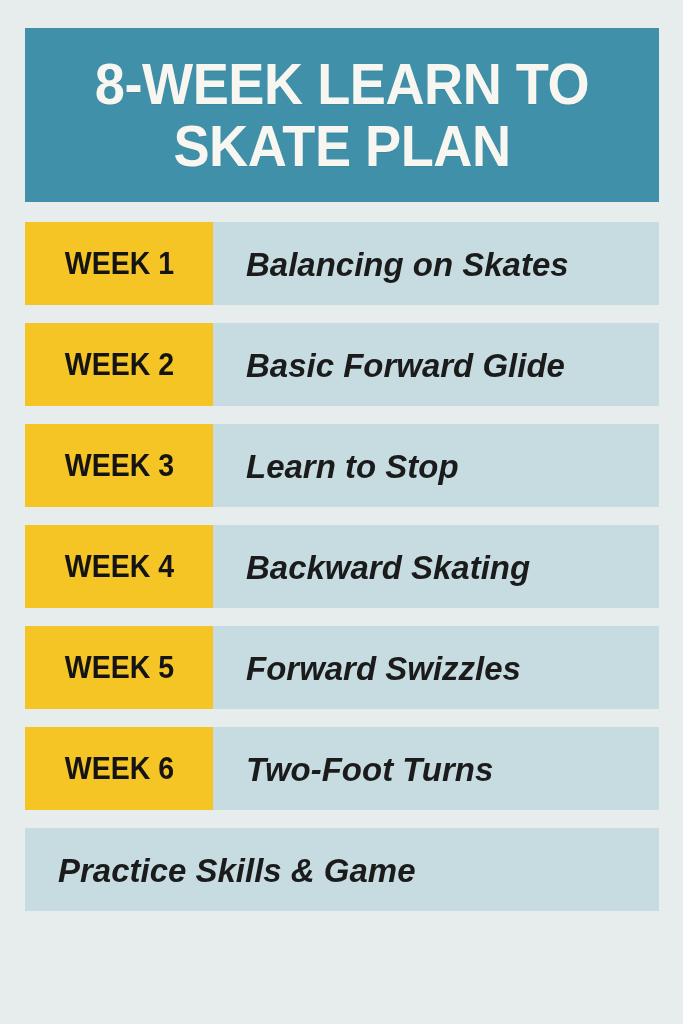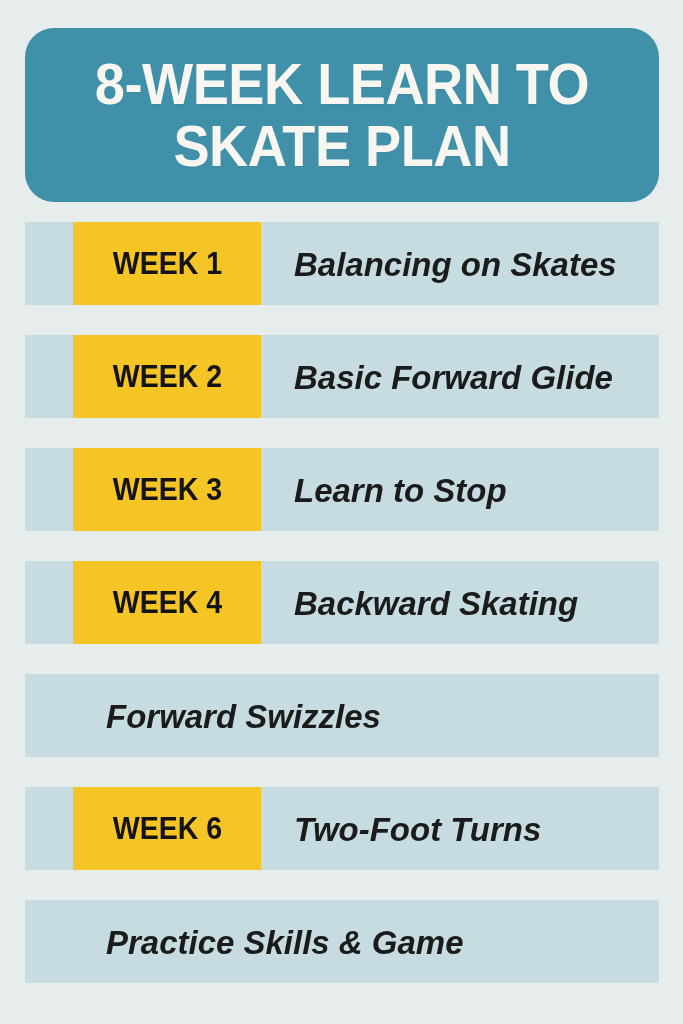--- a/index.html
+++ b/index.html
@@ -29,21 +29,20 @@
     left: 25px;
     top: 28px;
     width: 634px;
     height: 174px;
     background: #3f90a8;
     display: flex;
     flex-direction: column;
     align-items: center;
     justify-content: center;
     box-sizing: border-box;
-    border-radius: 29px;
   }
   .header-title {
     display: block;
     width: 100%;
     text-align: center;
     color: #f8f6f1;
     font-family: "Liberation Sans Narrow", "Liberation Sans", sans-serif;
     font-weight: 700;
     font-size: 57px;
     line-height: 62px;
@@ -57,28 +56,27 @@
   
   .rows {
     position: absolute;
     left: 0;
     top: 222px;
     width: 683px;
   }
   .week-row {
     position: relative;
     height: 83px;
-    margin-bottom: 30px;
+    margin-bottom: 18px;
     margin-left: 25px;
     width: 634px;
     background: #c6dce0;
     display: flex;
     align-items: stretch;
     box-sizing: border-box;
-    padding-left: 48px;
   }
   .week-badge {
     flex: 0 0 188px;
     width: 188px;
     background: #f5c425;
     display: flex;
     align-items: center;
     justify-content: center;
     box-sizing: border-box;
   }
@@ -155,20 +153,23 @@
     <div class="week-row">
       <div class="week-badge">
         <span class="week-badge-label">WEEK 4</span>
       </div>
       <div class="week-task">
         <span class="week-task-label">Backward Skating</span>
       </div>
     </div>
 
     <div class="week-row">
+      <div class="week-badge">
+        <span class="week-badge-label">WEEK 5</span>
+      </div>
       <div class="week-task">
         <span class="week-task-label">Forward Swizzles</span>
       </div>
     </div>
 
     <div class="week-row">
       <div class="week-badge">
         <span class="week-badge-label">WEEK 6</span>
       </div>
       <div class="week-task">

